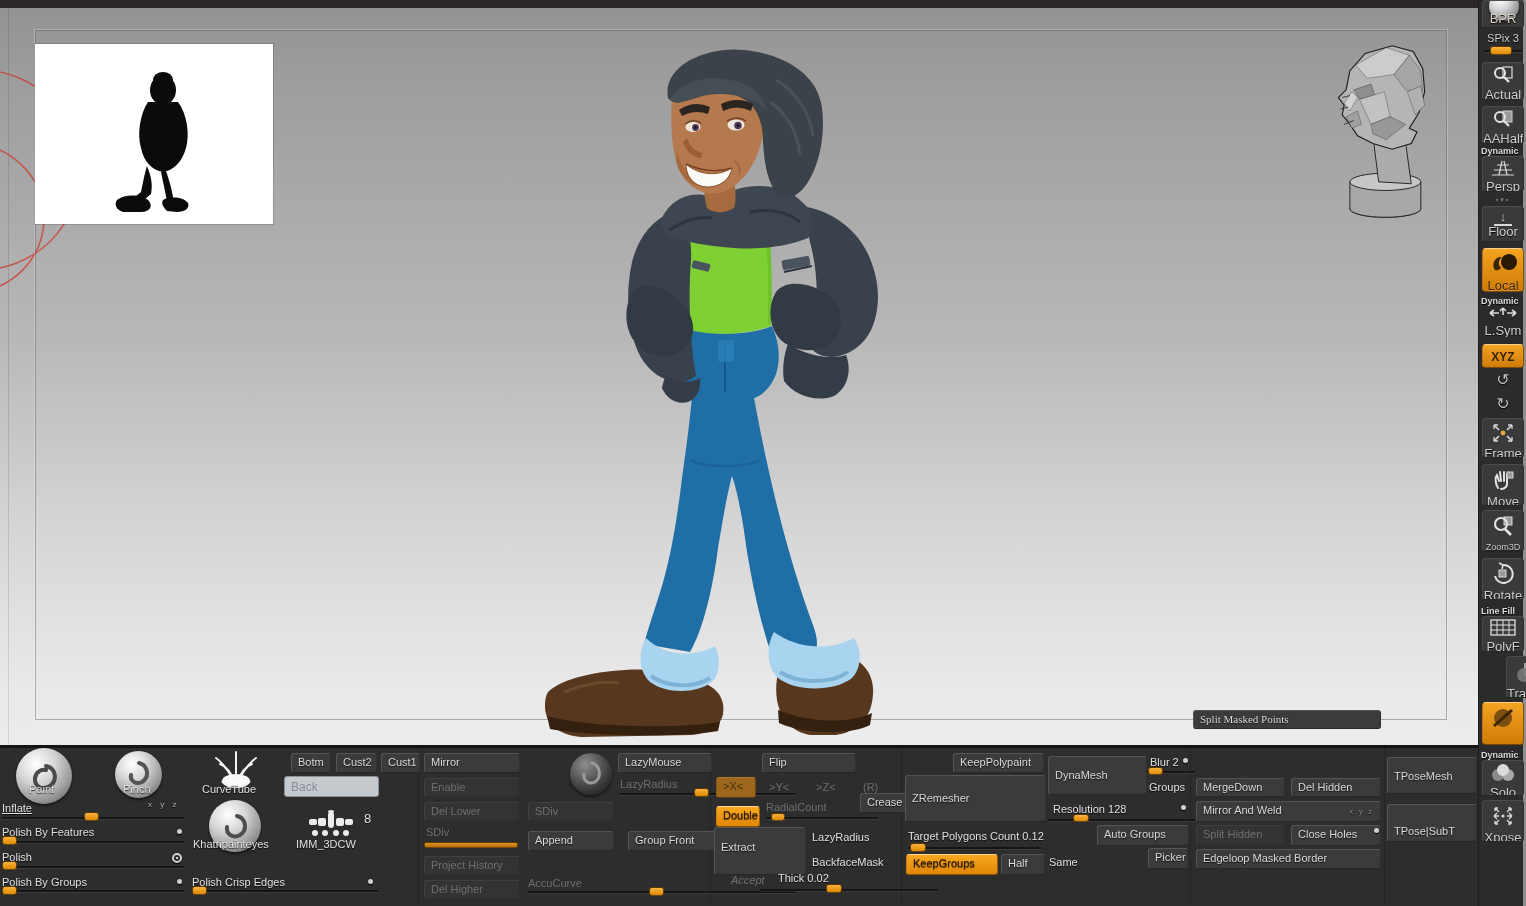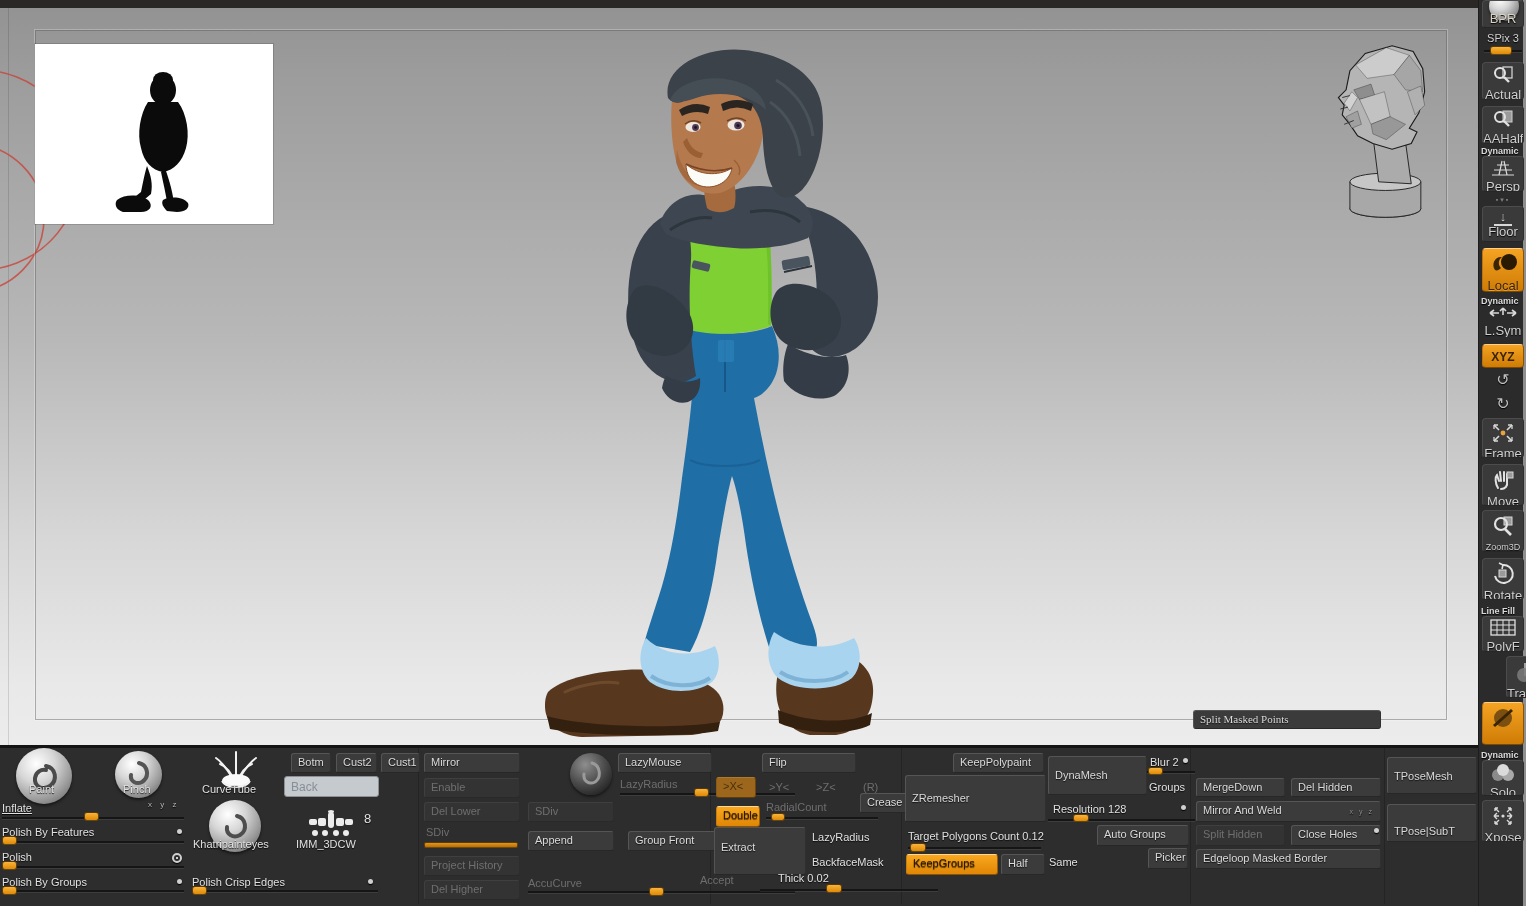--- a/index.html
+++ b/index.html
@@ -412,21 +412,21 @@
 <span class="lbl dim" style="left:769px;top:781px;">&gt;Y&lt;</span>
 <span class="lbl dim" style="left:816px;top:781px;">&gt;Z&lt;</span>
 <span class="lbl dim" style="left:863px;top:781px;">(R)</span>
 <span class="lbl dim" style="left:766px;top:801px;">RadialCount</span>
 <div class="track" style="left:766px;top:817px;width:112px;"></div>
 <div class="handle" style="left:771px;top:813px;width:14px;height:8px;"></div>
 <div class="btn orange" style="left:716px;top:806px;width:44px;height:21px;"><span>Double</span></div>
 <div class="btn" style="left:714px;top:827px;width:92px;height:48px;padding-top:11px;"><span>Extract</span></div>
 <span class="lbl" style="left:812px;top:831px;">LazyRadius</span>
 <span class="lbl" style="left:812px;top:856px;">BackfaceMask</span>
-<span class="lbl dim" style="left:700px;top:874px;">Accept</span>
+<span class="lbl dim" style="left:731px;top:874px;font-style:italic;">Accept</span>
 <span class="lbl" style="left:778px;top:872px;">Thick 0.02</span>
 <div class="track" style="left:760px;top:889px;width:178px;"></div>
 <div class="handle" style="left:826px;top:884px;width:16px;"></div>
 
 <div class="btn" style="left:905px;top:775px;width:141px;height:47px;padding-top:14px;"><span>ZRemesher</span></div>
 <span class="lbl" style="left:908px;top:830px;">Target Polygons Count 0.12</span>
 <div class="track" style="left:908px;top:847px;width:133px;"></div>
 <div class="handle" style="left:910px;top:843px;width:16px;"></div>
 <div class="btn orange" style="left:906px;top:854px;width:92px;height:21px;"><span>KeepGroups</span></div>
 <div class="btn" style="left:1001px;top:854px;width:44px;height:21px;"><span>Half</span></div>

